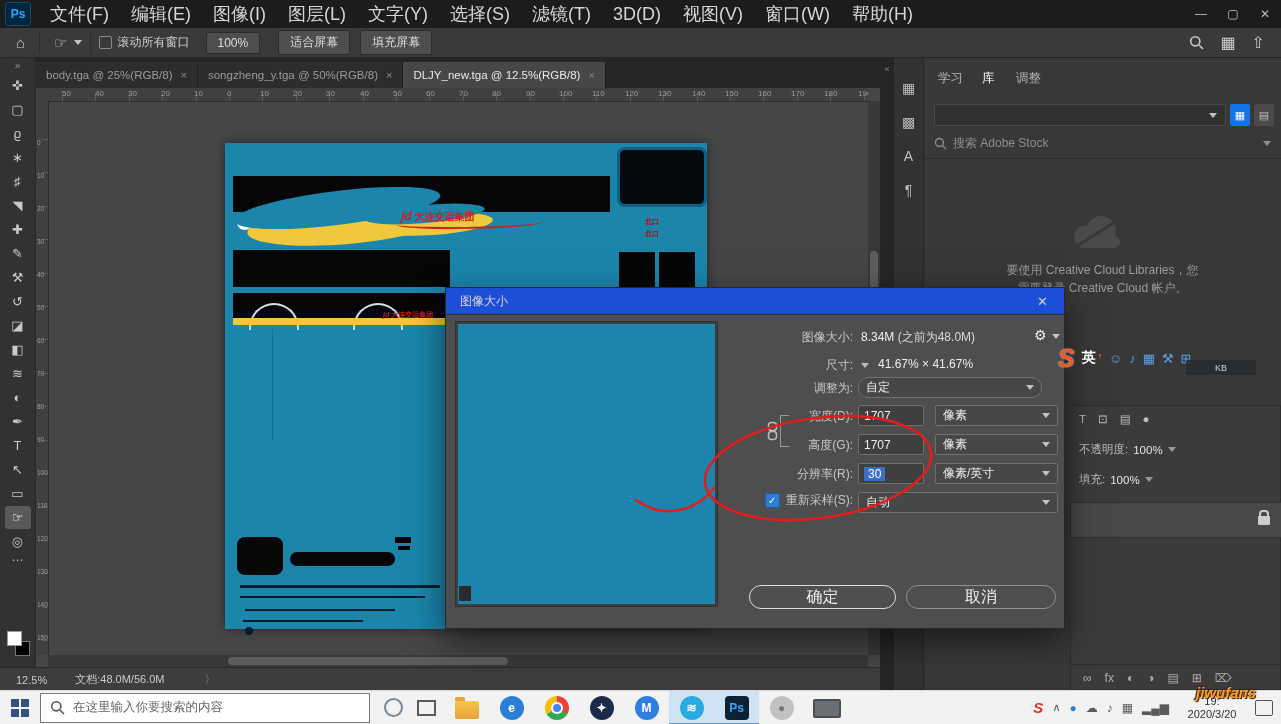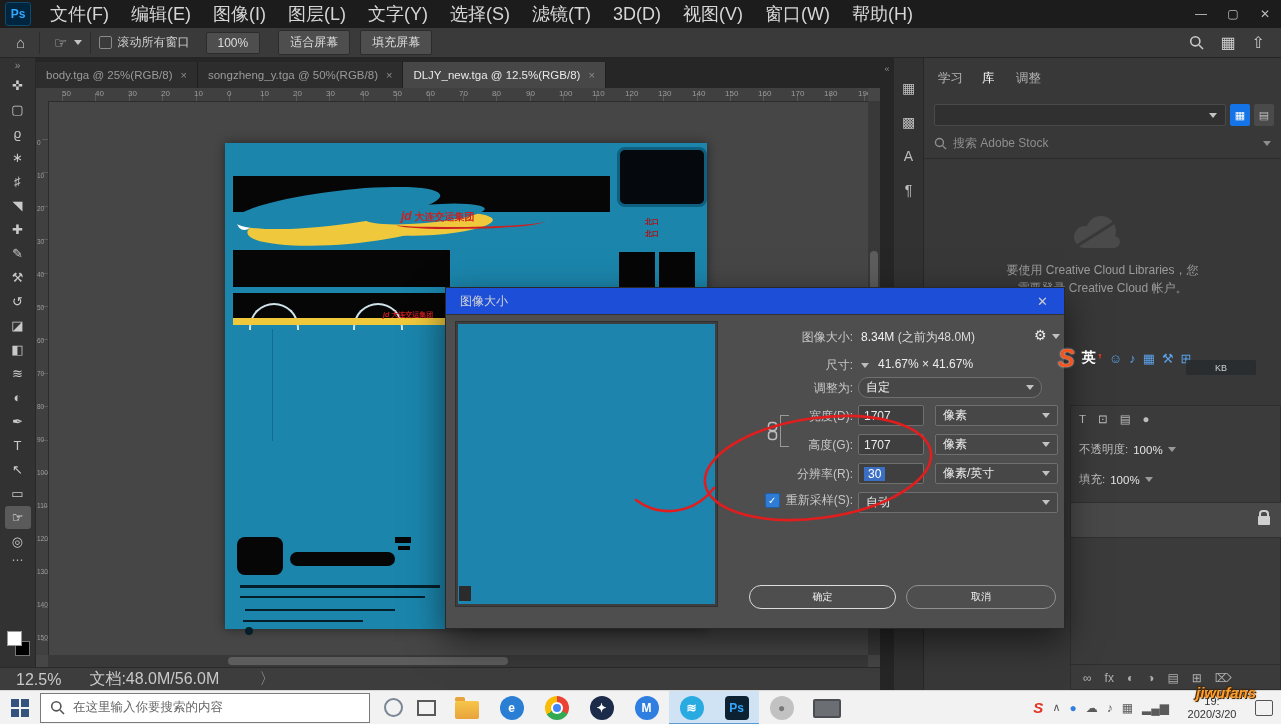--- a/index.html
+++ b/index.html
@@ -43,21 +43,21 @@
   .rvnum{position:absolute;left:1px;font-size:6.5px;color:#9c9c9c;}
   
   #canvas{position:absolute;left:48px;top:101px;width:820px;height:554px;background:#464646;overflow:hidden;z-index:3;}
   #art{position:absolute;left:177px;top:42px;width:482px;height:486px;background:#1b85ac;box-shadow:0 0 10px rgba(0,0,0,.45);}
   .blk{position:absolute;background:#060607;}
   #vscroll{position:absolute;left:868px;top:101px;width:12px;height:554px;background:#393939;z-index:3;}
   #vthumb{position:absolute;left:2px;top:150px;width:8px;height:130px;background:#5d5d5d;border-radius:4px;}
   #hscroll{position:absolute;left:48px;top:655px;width:820px;height:12px;background:#393939;z-index:3;}
   #hthumb{position:absolute;left:180px;top:2px;width:280px;height:8px;background:#5d5d5d;border-radius:4px;}
   
-  #statusbar{position:absolute;left:0;top:667px;width:880px;height:23px;background:#3d3d3d;border-top:1px solid #2a2a2a;display:flex;align-items:center;font-size:16px;color:#c9c9c9;z-index:6;}
+  #statusbar{position:absolute;left:0;top:667px;width:880px;height:23px;background:#3d3d3d;border-top:1px solid #2a2a2a;display:flex;align-items:center;font-size:11px;color:#c9c9c9;z-index:6;}
   
   #dock-gap{position:absolute;left:880px;top:58px;width:14px;height:632px;background:#262626;z-index:4;text-align:center;}
   #dock-strip{position:absolute;left:894px;top:58px;width:30px;height:632px;background:#323232;border-right:1px solid #262626;z-index:4;display:flex;flex-direction:column;align-items:center;padding-top:22px;box-sizing:border-box;gap:18px;}
   .strip-ic{color:#bdbdbd;font-size:14px;}
   #dock-main{position:absolute;left:924px;top:58px;width:357px;height:632px;background:#383838;z-index:4;}
   .dock-tab{position:absolute;top:12px;font-size:12.5px;color:#b2b2b2;}
   .dock-tab.active{color:#ffffff;}
   #lib-combo{position:absolute;left:10px;top:46px;width:292px;height:22px;background:#303030;border:1px solid #4a4a4a;border-radius:2px;display:flex;align-items:center;justify-content:flex-end;padding-right:8px;box-sizing:border-box;}
   .grid-btn{position:absolute;top:46px;width:20px;height:22px;border-radius:2px;display:flex;align-items:center;justify-content:center;font-size:11px;}
   #lib-search{position:absolute;left:10px;top:76px;width:337px;height:18px;display:flex;align-items:center;gap:6px;font-size:12px;color:#8e8e8e;box-sizing:border-box;}
@@ -73,21 +73,21 @@
   #lbottom{position:absolute;left:0;top:258px;width:211px;height:26px;border-top:1px solid #2e2e2e;display:flex;align-items:center;gap:13px;padding:0 12px;box-sizing:border-box;color:#aeaeae;font-size:12px;}
   
   #dialog{position:absolute;left:445px;top:287px;width:620px;height:342px;background:#4e4e4e;border:1px solid #282828;box-shadow:0 12px 34px rgba(0,0,0,.55);box-sizing:border-box;z-index:50;}
   #dlg-title{position:absolute;left:0;top:0;width:100%;height:26px;background:#1d4ed8;border-bottom:1px solid #323232;display:flex;align-items:center;font-size:12px;color:#d6d6d6;}
   .dlabel{position:absolute;width:122px;text-align:right;font-size:12px;color:#c6c6c6;}
   .dvalue{position:absolute;font-size:12px;color:#ececec;}
   .din{position:absolute;height:21px;background:#3f3f3f;border:1px solid #6f6f6f;border-radius:2px;color:#ececec;font-size:12px;display:flex;align-items:center;padding:0 5px;box-sizing:border-box;}
   .dsel{position:absolute;height:21px;background:#474747;border:1px solid #6f6f6f;border-radius:2px;color:#ececec;font-size:12px;display:flex;align-items:center;justify-content:space-between;padding:0 7px;box-sizing:border-box;}
   .sel-val{background:#3a6fc4;color:#fff;padding:0 4px;}
   .dchk{width:13px;height:13px;background:#2f7cd6;border:1px solid #1f5fa8;border-radius:2px;color:#fff;font-size:10px;display:flex;align-items:center;justify-content:center;}
-  .pbtn{position:absolute;height:24px;border-radius:13px;display:flex;align-items:center;justify-content:center;color:#efefef;font-size:10px;background:transparent;box-sizing:border-box;}
+  .pbtn{position:absolute;height:24px;border-radius:13px;display:flex;align-items:center;justify-content:center;color:#efefef;font-size:16px;background:transparent;box-sizing:border-box;}
   #link-bracket{position:absolute;left:334px;top:127px;width:9px;height:32px;border:1px solid #9a9a9a;border-right:none;box-sizing:border-box;}
   
   #sogou{position:absolute;left:1058px;top:342px;height:32px;display:flex;align-items:center;gap:7px;z-index:70;}
   .sg-ic{color:#5aa0e6;font-size:13px;}
   #sg-badge{position:absolute;left:1186px;top:360px;width:70px;height:15px;background:rgba(40,44,48,.92);border-radius:2px;color:#cfd3d6;font-size:9px;display:flex;align-items:center;justify-content:center;z-index:71;}
   
   #taskbar{position:absolute;left:0;top:690px;width:1281px;height:34px;background:#f2f2f2;border-top:1px solid #d8d8d8;display:flex;align-items:center;box-sizing:border-box;z-index:80;}
   #winbtn{width:40px;height:34px;display:flex;align-items:center;justify-content:center;}
   .winlogo{display:grid;grid-template-columns:8px 8px;grid-gap:2px;}
   .winlogo i{width:8px;height:8px;background:#33527e;}

